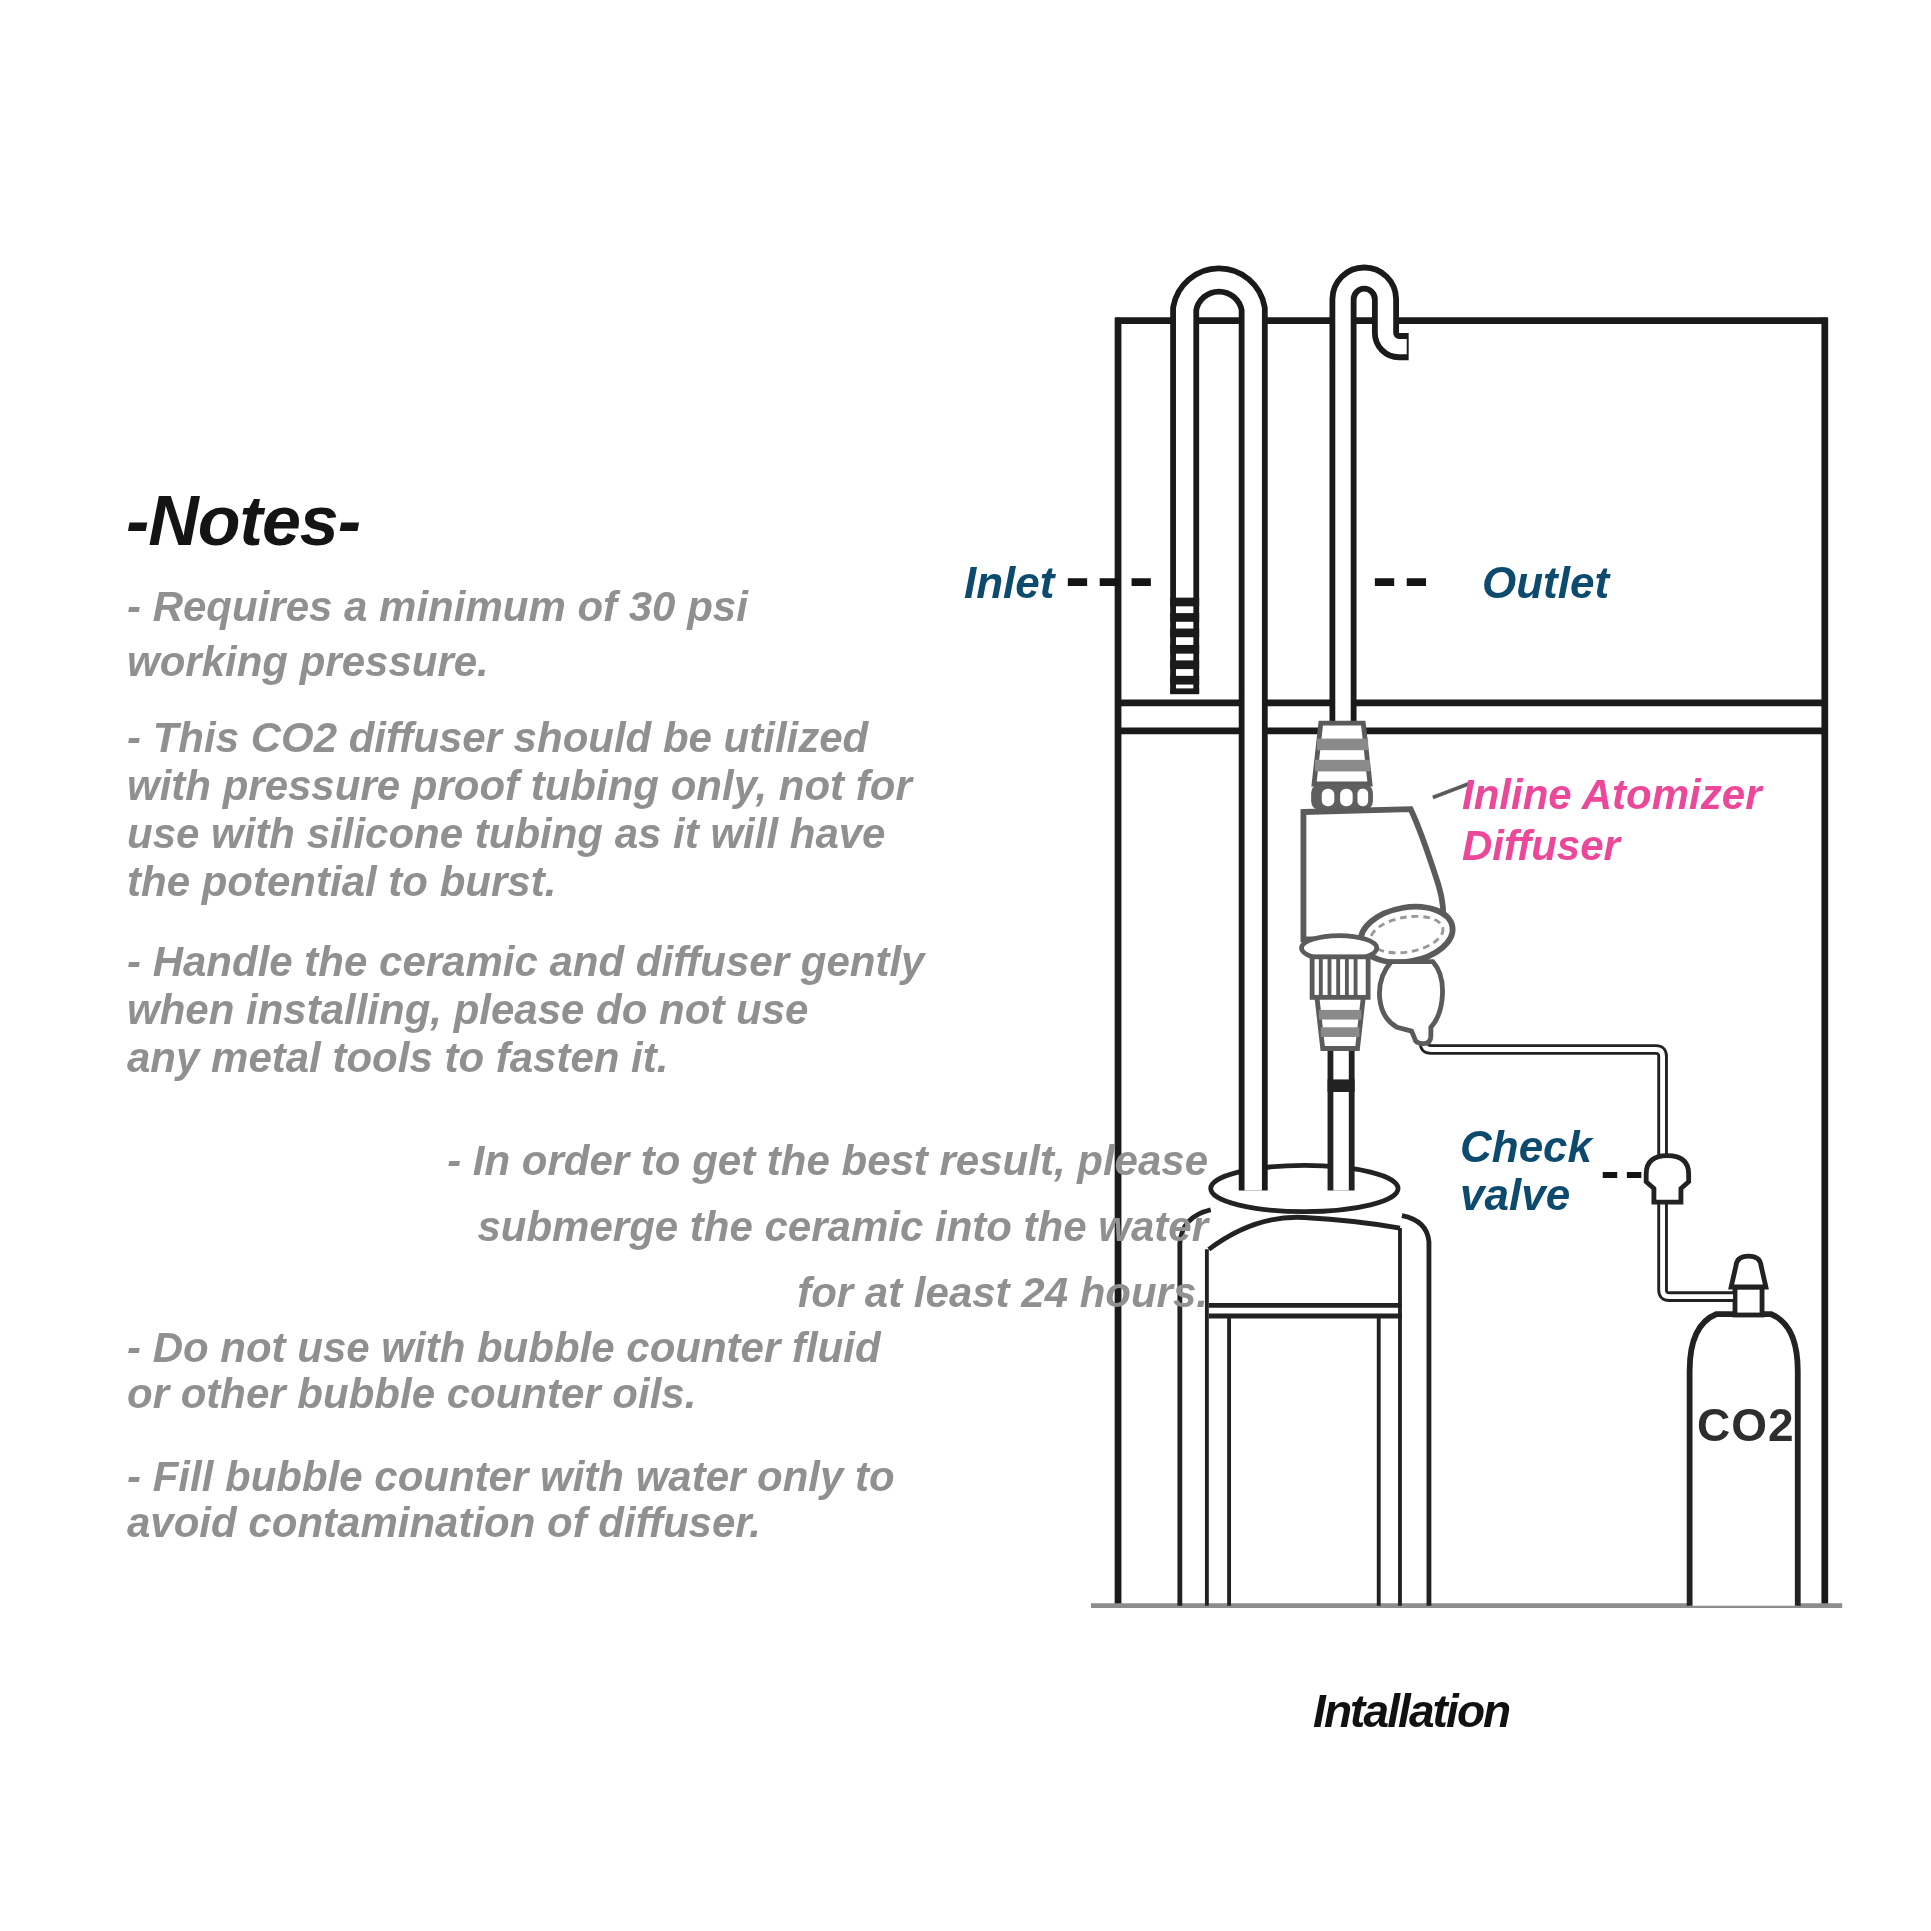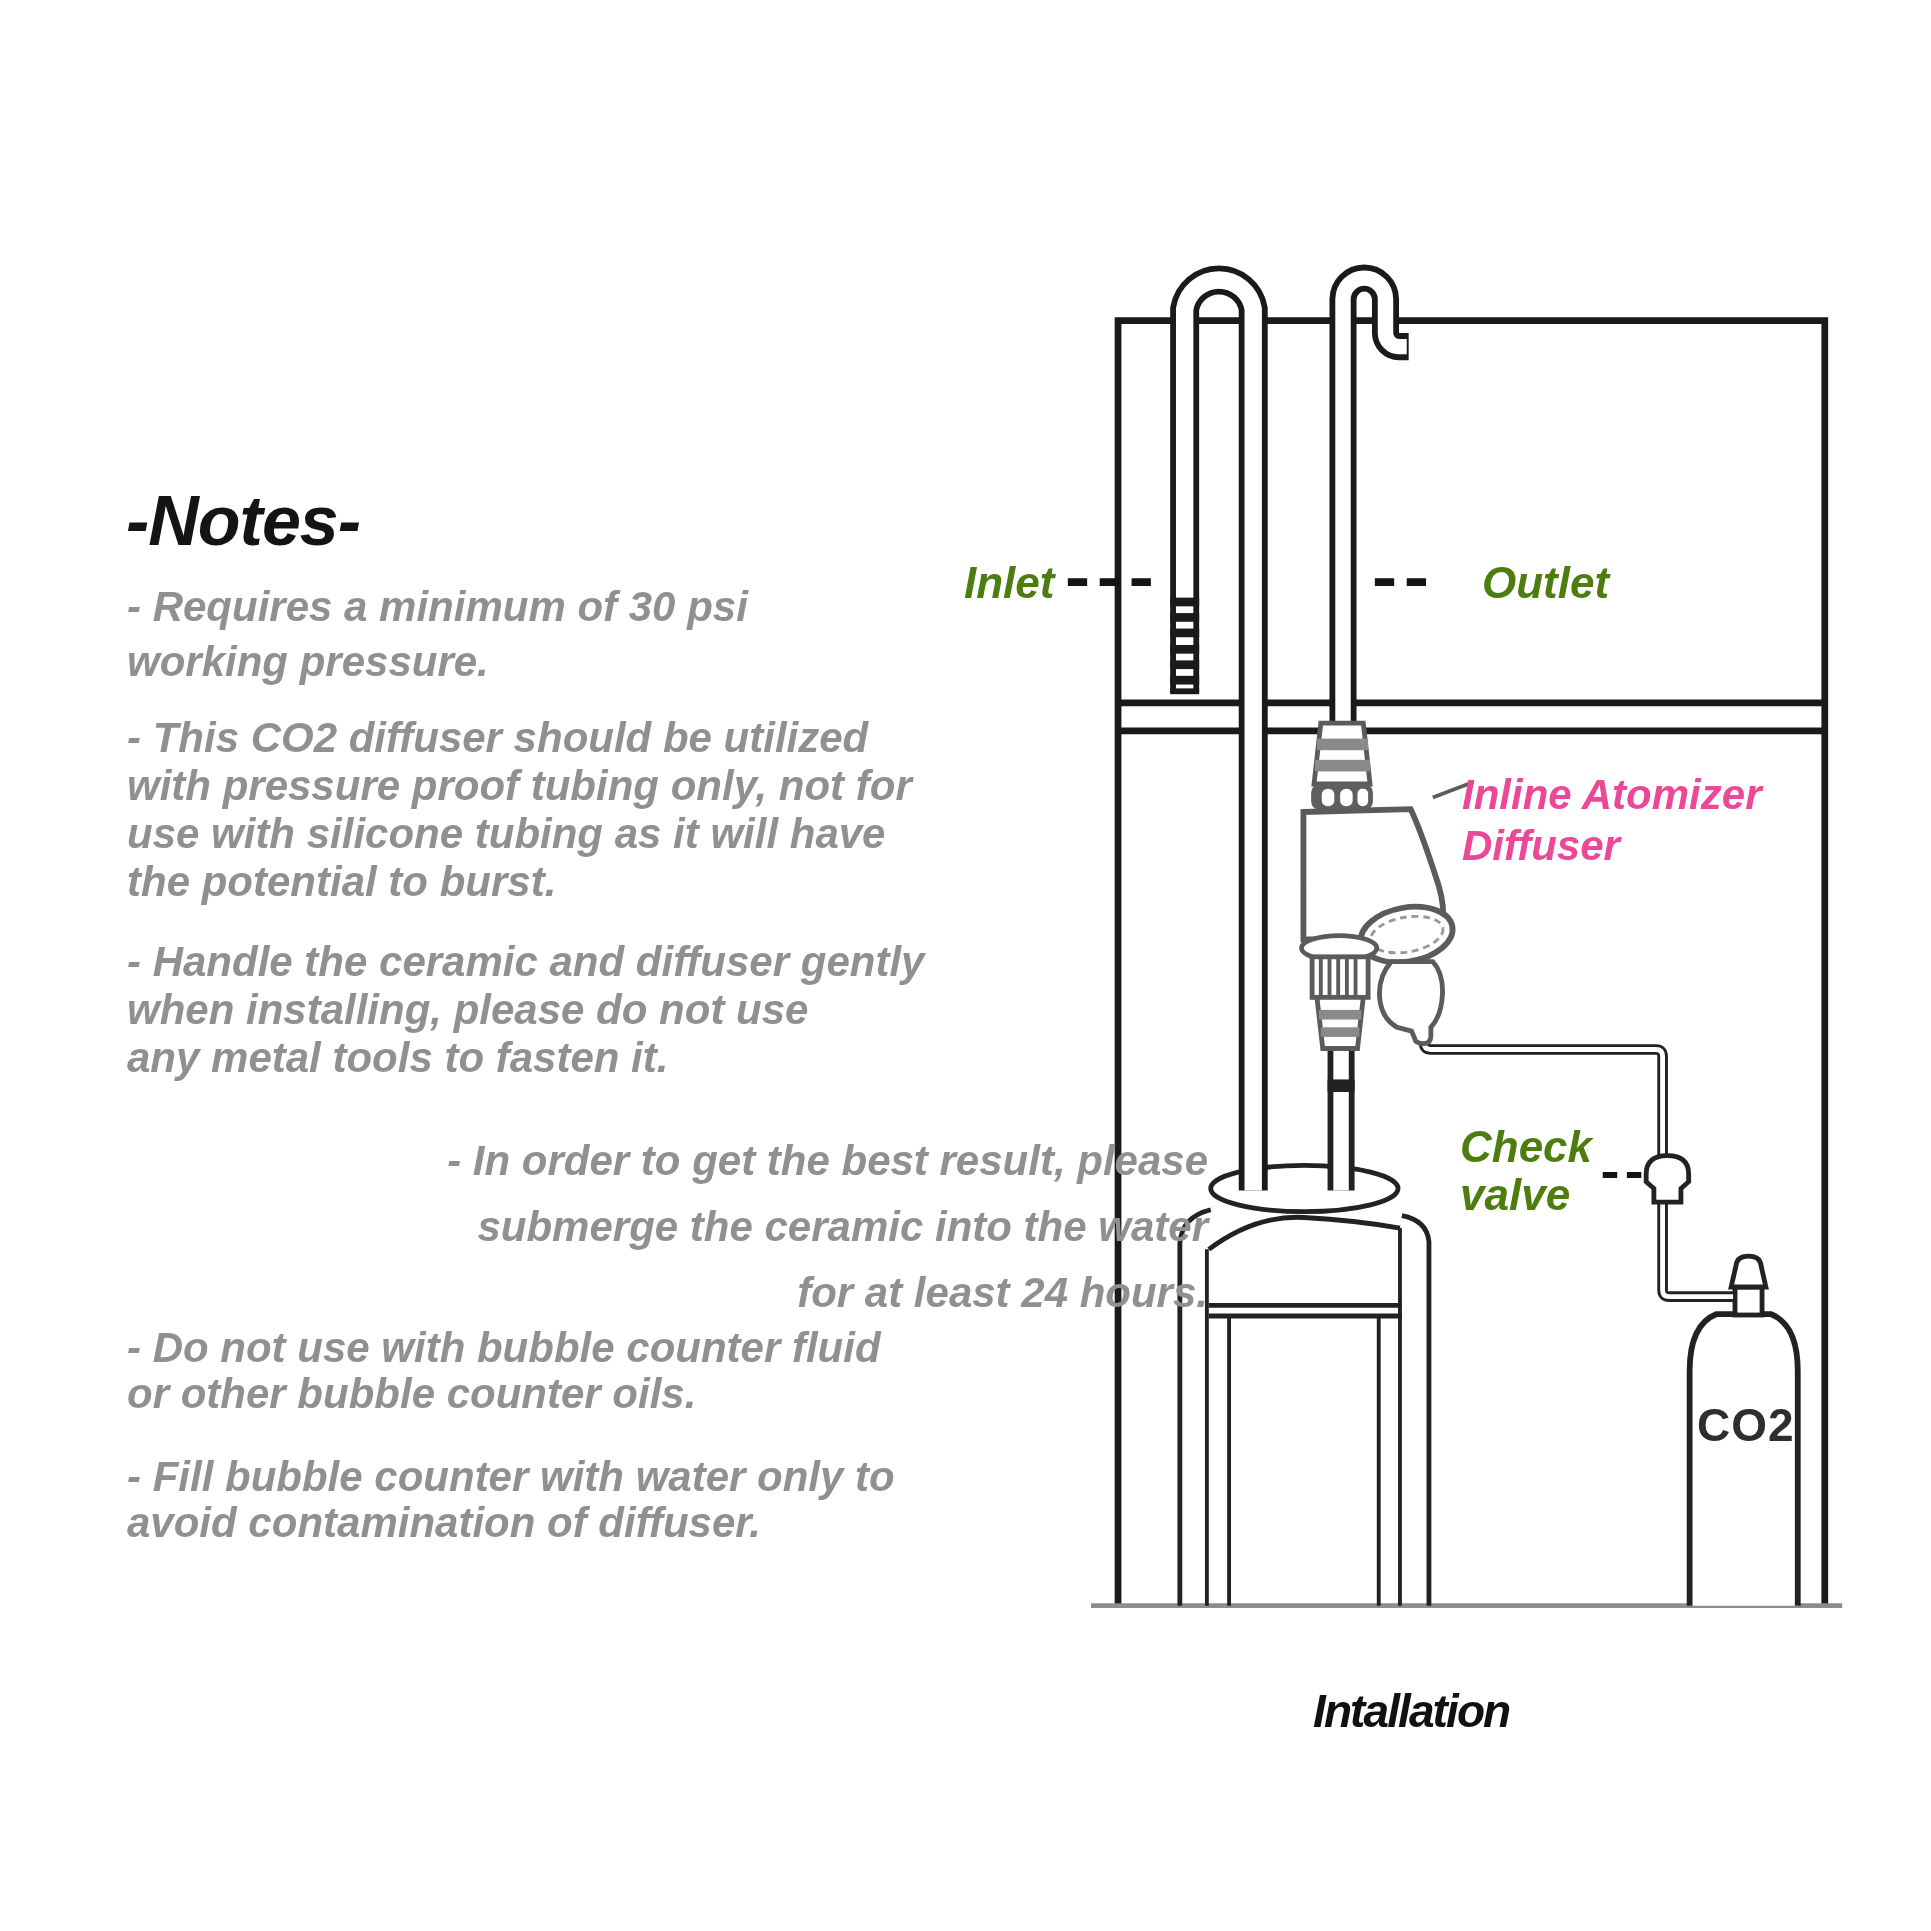--- a/index.html
+++ b/index.html
@@ -26,21 +26,21 @@
   }
   #note-p1{top:579px;line-height:55px;}
   #note-p2{top:714px;}
   #note-p3{top:938px;}
   #note-p4{top:1128px;line-height:66px;text-align:right;}
   #note-p5{top:1325px;line-height:46px;}
   #note-p6{top:1454px;line-height:46px;}
   
   .dlabel{
     font-size:44px;font-weight:bold;font-style:italic;
-    color:#4d7c0f;white-space:pre-line;line-height:50px;
+    color:#0c4a6e;white-space:pre-line;line-height:50px;
   }
   #inlet-label{left:964px;top:558px;}
   #outlet-label{left:1482px;top:558px;}
   #diffuser-label{left:1462px;top:769px;color:#ec4899;font-size:42px;line-height:51px;}
   #checkvalve-label{left:1460px;top:1123px;line-height:48px;}
   #co2-label{
     left:1697px;top:1398px;
     font-size:46px;font-weight:600;font-style:normal;
     color:#2e2e2e;letter-spacing:1px;
   }

